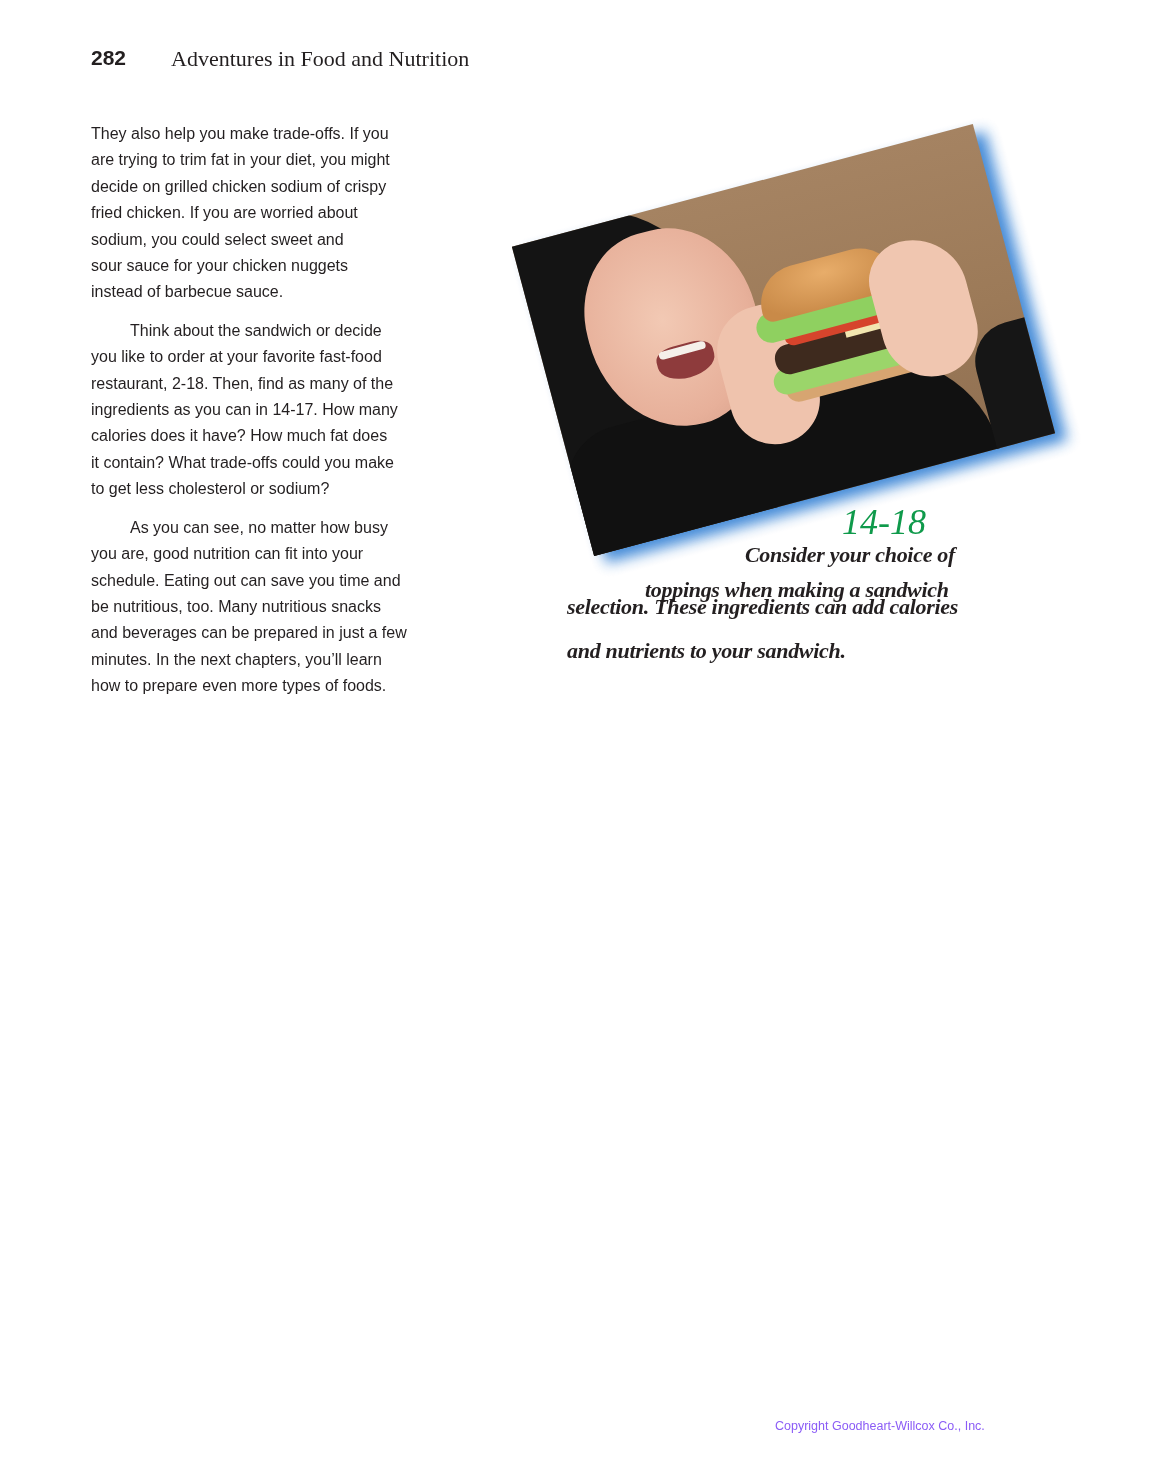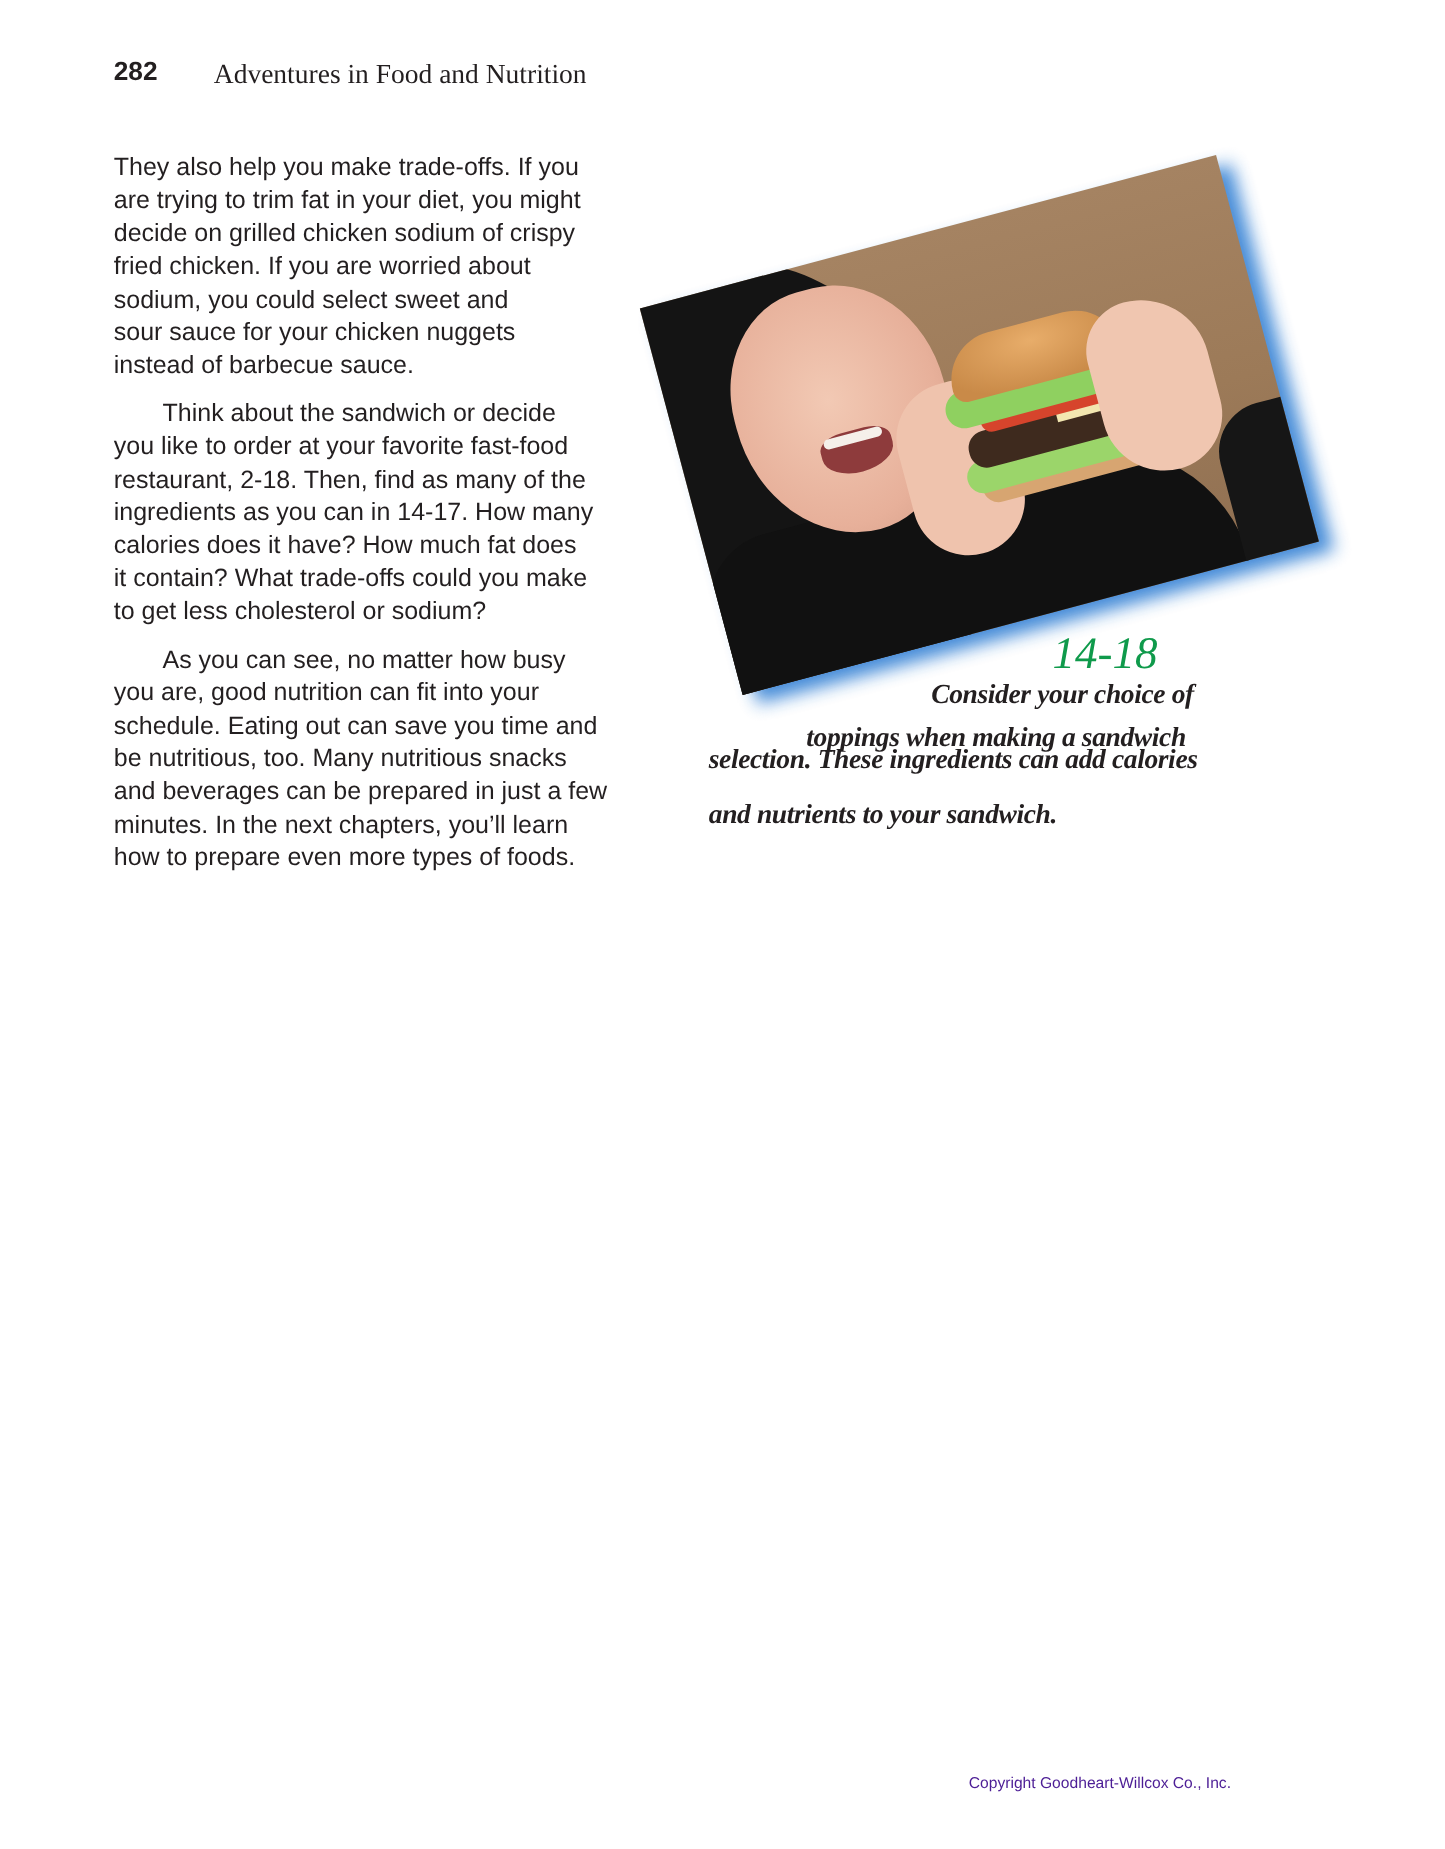--- a/index.html
+++ b/index.html
@@ -34,21 +34,21 @@
       font-size: 22px;
       color: #231f20;
       margin-left: 45px;
     }
     .body-text {
       position: absolute;
       left: 91px;
       top: 121px;
       width: 440px;
       font-family: "Liberation Sans", sans-serif;
-      font-size: 20px;
+      font-size: 16px;
       line-height: 26.4px;
       color: #231f20;
     }
     .body-text p {
       margin: 0 0 12px 0;
     }
     .body-text p .line {
       display: block;
       white-space: nowrap;
     }
@@ -251,21 +251,21 @@
     .cl-1 { left: 78px;  top: 75px; }
     .cl-2 { left: 0px;   top: 92px; }
     .cl-3 { left: 0px;   top: 118px; margin-top: 18px; }
 
     .copyright {
       position: absolute;
       left: 775px;
       top: 1419px;
       font-family: "Liberation Sans", sans-serif;
       font-size: 12.5px;
-      color: #4c1d95;
+      color: #8b5cf6;
       white-space: nowrap;
     }
   </style>
 </head>
 <body>
 
 <div class="running-head">
   <span class="page-number">282</span>
   <span class="book-title">Adventures in Food and Nutrition</span>
 </div>

